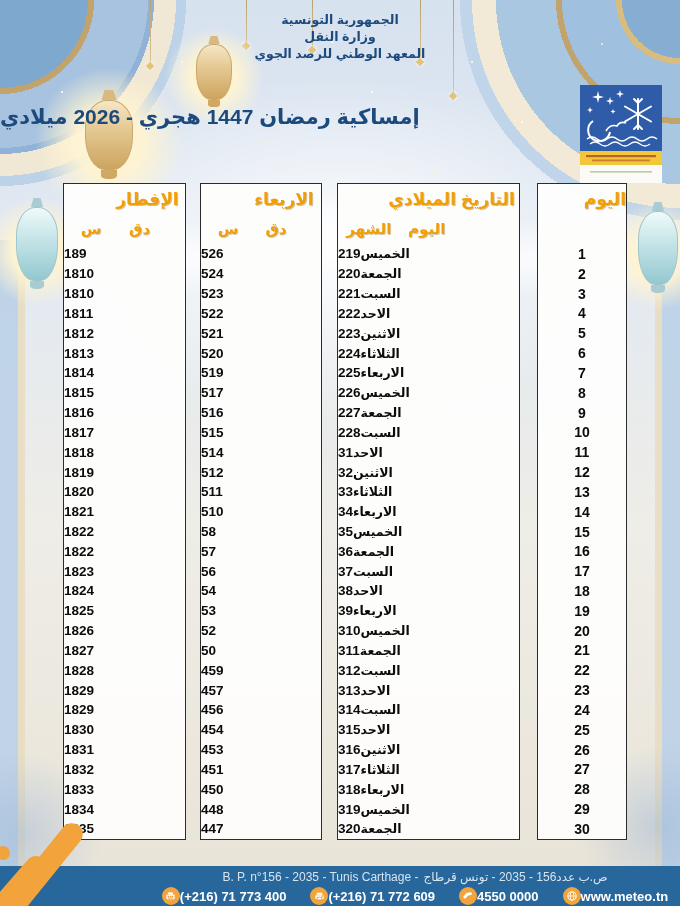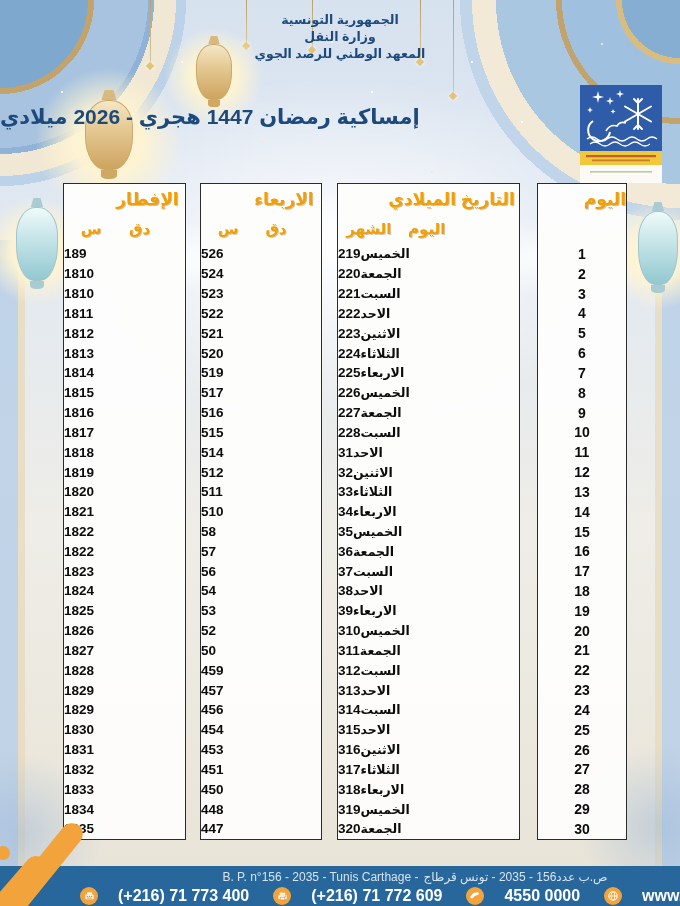--- a/index.html
+++ b/index.html
@@ -89,21 +89,21 @@
   
   .announce{position:absolute;top:843px;left:0;right:0;text-align:center;direction:rtl;
     color:var(--accent_orange,#F2A33C);font-weight:bold;font-size:14.5px;z-index:4;
     text-shadow:1px 1px 0 rgba(55,70,100,.85);}
   
   .footer{position:absolute;left:0;right:0;bottom:0;height:40px;
     background:var(--footer_blue,#27679B);z-index:3;}
   .f1{margin:4px 0 0 150px;display:flex;justify-content:center;gap:5px;
     color:#d6e4f0;font-size:12px;white-space:nowrap;}
   .f2{margin:3px 0 0 150px;display:flex;justify-content:center;align-items:center;gap:24px;}
-  .citem{display:flex;align-items:center;gap:20px;color:#fff;font-weight:bold;font-size:16px;white-space:nowrap;}
+  .citem{display:flex;align-items:center;gap:0;color:#fff;font-weight:bold;font-size:13px;white-space:nowrap;}
   .cicon{width:18px;height:18px;border-radius:50%;background:var(--accent_orange,#F2A33C);
     display:flex;align-items:center;justify-content:center;flex:0 0 auto;}
   
   .obar{position:absolute;background:var(--accent_orange,#F2A33C);border-radius:14px;z-index:5;pointer-events:none;}
   .obar.long{width:104px;height:22px;left:-6px;top:855px;transform:rotate(-51deg);}
   .obar.short{width:68px;height:20px;left:-14px;top:874px;transform:rotate(-49deg);}
   .odot{position:absolute;width:14px;height:14px;border-radius:50%;left:-4px;top:846px;
     background:var(--accent_orange,#F2A33C);z-index:5;pointer-events:none;}
 </style>
 </head>

